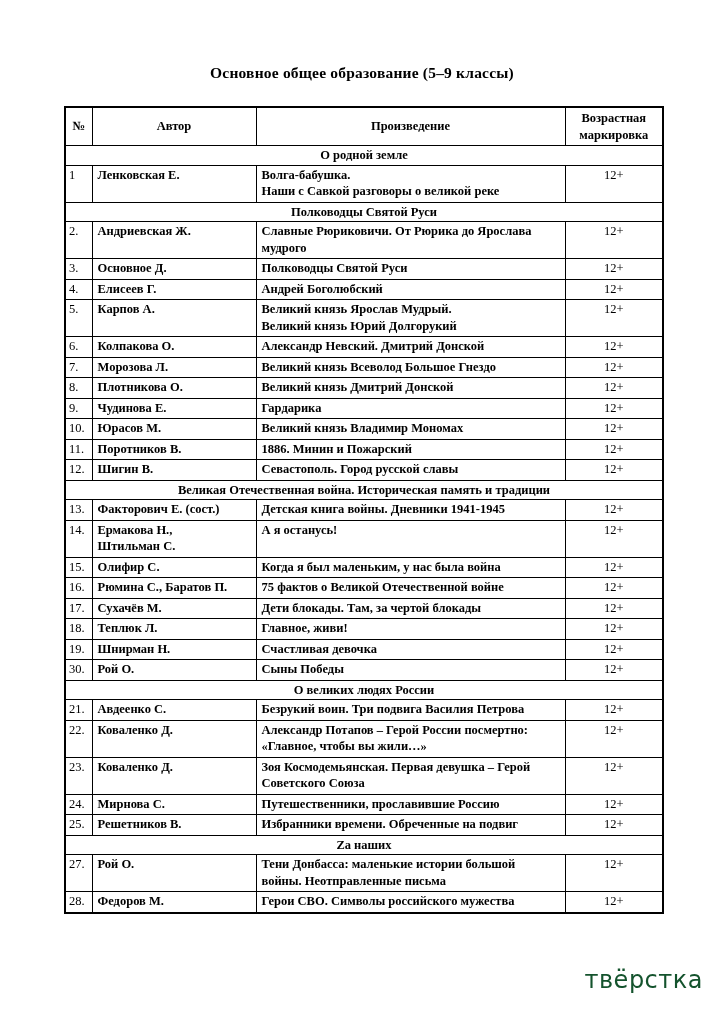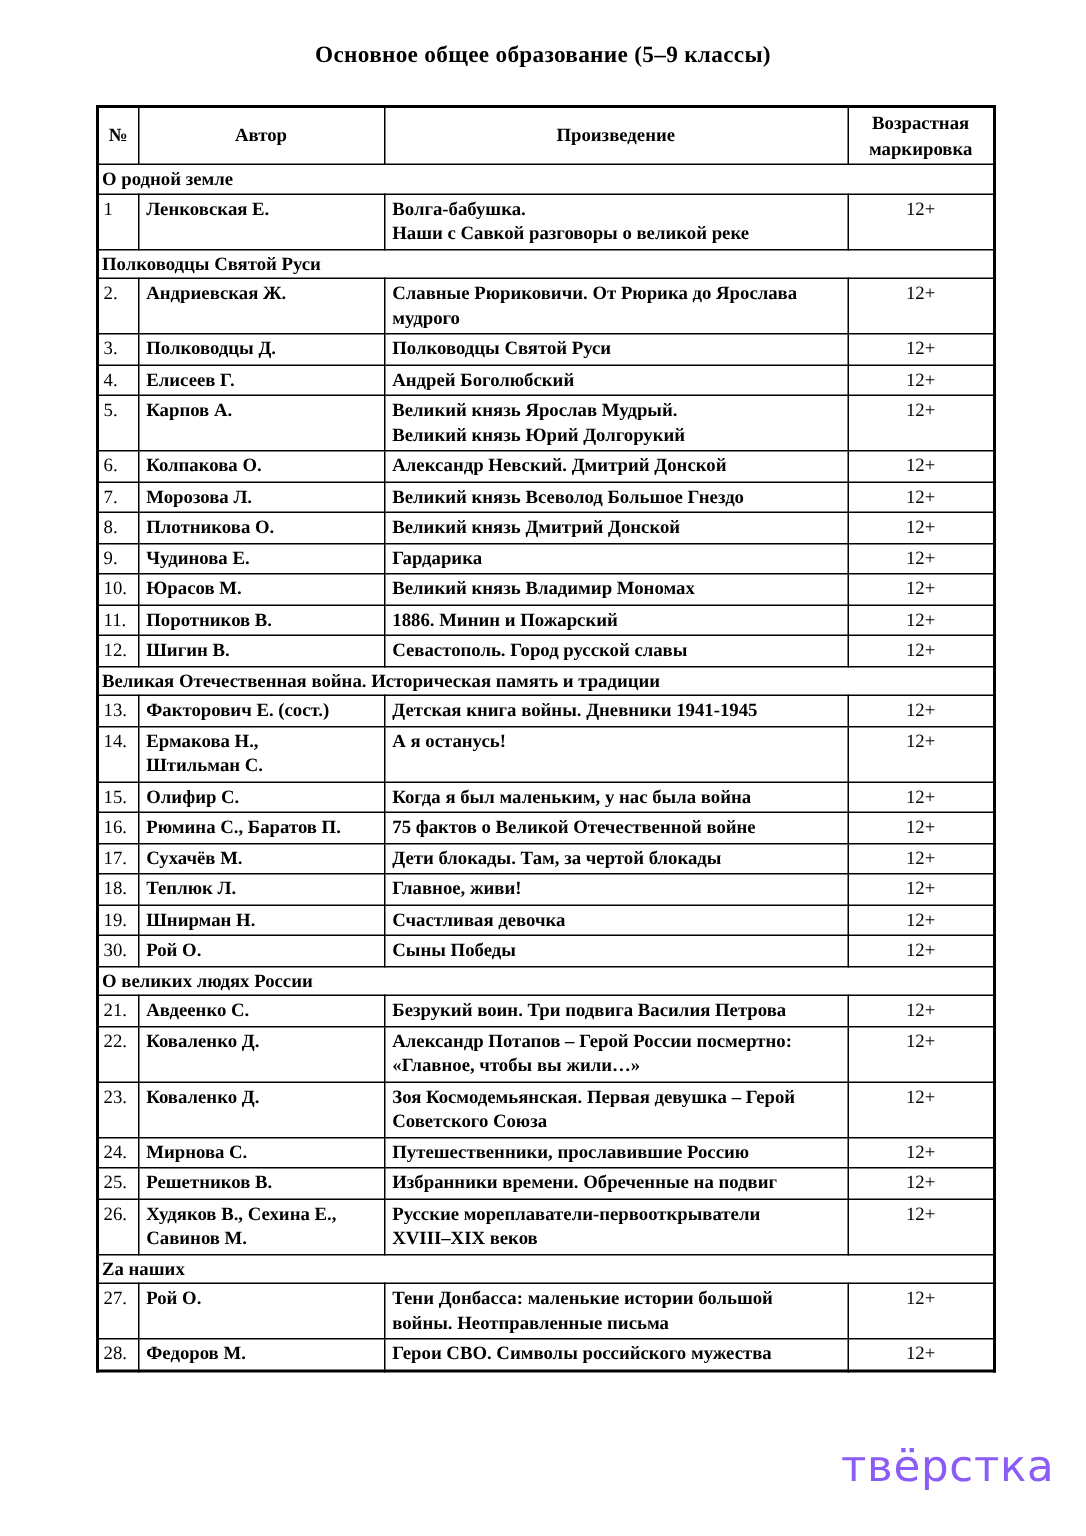--- a/index.html
+++ b/index.html
@@ -2,21 +2,21 @@
 <html lang="ru"><head>
 <meta charset="utf-8">
 <style>
   html, body { margin: 0; padding: 0; background: #ffffff; }
   .page {
     position: relative;
     width: 724px;
     height: 1024px;
     background: #ffffff;
     box-sizing: border-box;
-    padding-top: 28px;
+    padding-top: 64px;
     font-family: "Liberation Serif", serif;
     color: #000000;
     overflow: hidden;
   }
   .title {
     margin: 0 0 24px 0;
     font-size: 15.5px;
     font-weight: bold;
     text-align: center;
     letter-spacing: 0.2px;
@@ -39,30 +39,31 @@
   .book-table th {
     font-weight: bold;
     text-align: center;
     vertical-align: middle;
     padding: 2px 3px;
   }
   td.cell-num { padding-left: 3px; padding-right: 1px; }
   td.cell-author, td.cell-title { white-space: pre-line; padding-left: 5px; font-weight: bold; }
   td.cell-age { text-align: center; }
   td.section-cell {
+    text-align: center;
     font-weight: bold;
     padding: 1px 2px;
   }
   .watermark {
     position: absolute;
     right: 21px;
     bottom: 30px;
     font-family: "DejaVu Sans", sans-serif;
-    font-size: 29px;
-    color: #8b5cf6;
+    font-size: 24px;
+    color: #14532d;
     letter-spacing: 0.5px;
   }
 </style>
 </head>
 <body>
 
 <div class="page">
   <h1 class="title">Основное общее образование (5–9 классы)</h1>
 
   <table class="book-table">
@@ -96,21 +97,21 @@
         </tr>
         <tr>
           <td class="cell-num">2.</td>
           <td class="cell-author">Андриевская Ж.</td>
           <td class="cell-title">Славные Рюриковичи. От Рюрика до Ярослава
 мудрого</td>
           <td class="cell-age">12+</td>
         </tr>
         <tr>
           <td class="cell-num">3.</td>
-          <td class="cell-author">Полководцы Д.</td>
+          <td class="cell-author">Основное Д.</td>
           <td class="cell-title">Полководцы Святой Руси</td>
           <td class="cell-age">12+</td>
         </tr>
         <tr>
           <td class="cell-num">4.</td>
           <td class="cell-author">Елисеев Г.</td>
           <td class="cell-title">Андрей Боголюбский</td>
           <td class="cell-age">12+</td>
         </tr>
         <tr>
@@ -243,28 +244,20 @@
           <td class="cell-title">Путешественники, прославившие Россию</td>
           <td class="cell-age">12+</td>
         </tr>
         <tr>
           <td class="cell-num">25.</td>
           <td class="cell-author">Решетников В.</td>
           <td class="cell-title">Избранники времени. Обреченные на подвиг</td>
           <td class="cell-age">12+</td>
         </tr>
         <tr>
-          <td class="cell-num">26.</td>
-          <td class="cell-author">Худяков В., Сехина Е.,
-Савинов М.</td>
-          <td class="cell-title">Русские мореплаватели-первооткрыватели
-XVIII–XIX веков</td>
-          <td class="cell-age">12+</td>
-        </tr>
-        <tr>
           <td colspan="4" class="section-cell">Za наших</td>
         </tr>
         <tr>
           <td class="cell-num">27.</td>
           <td class="cell-author">Рой О.</td>
           <td class="cell-title">Тени Донбасса: маленькие истории большой
 войны. Неотправленные письма</td>
           <td class="cell-age">12+</td>
         </tr>
         <tr>

